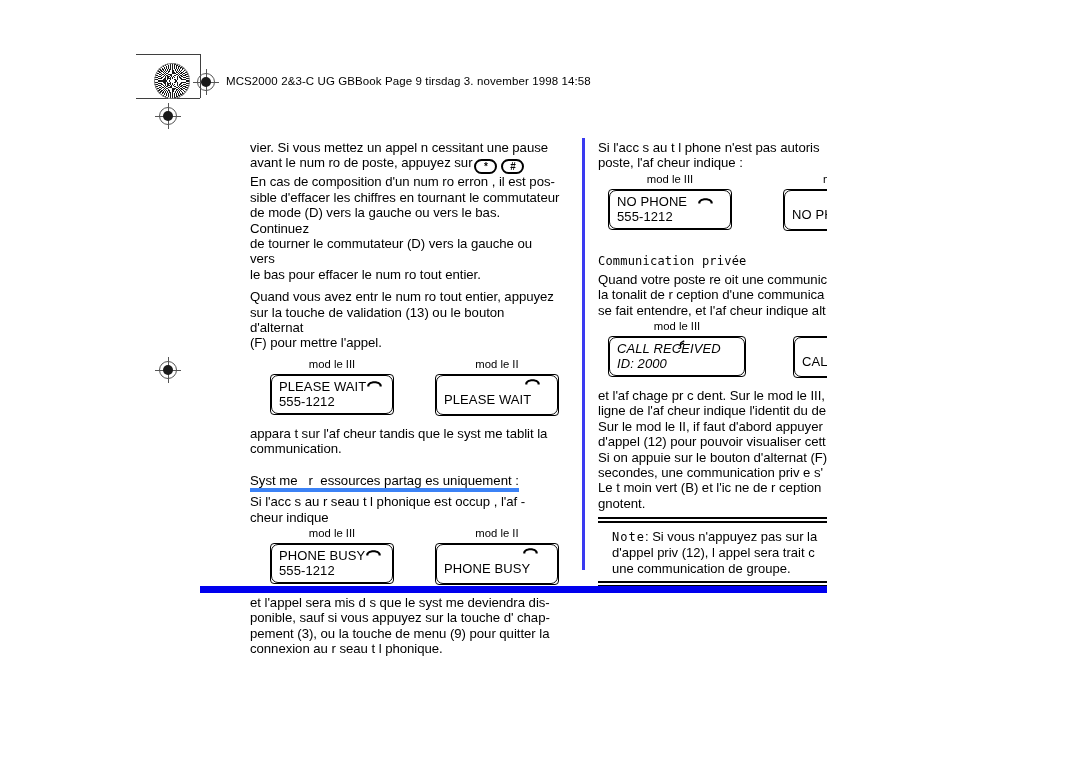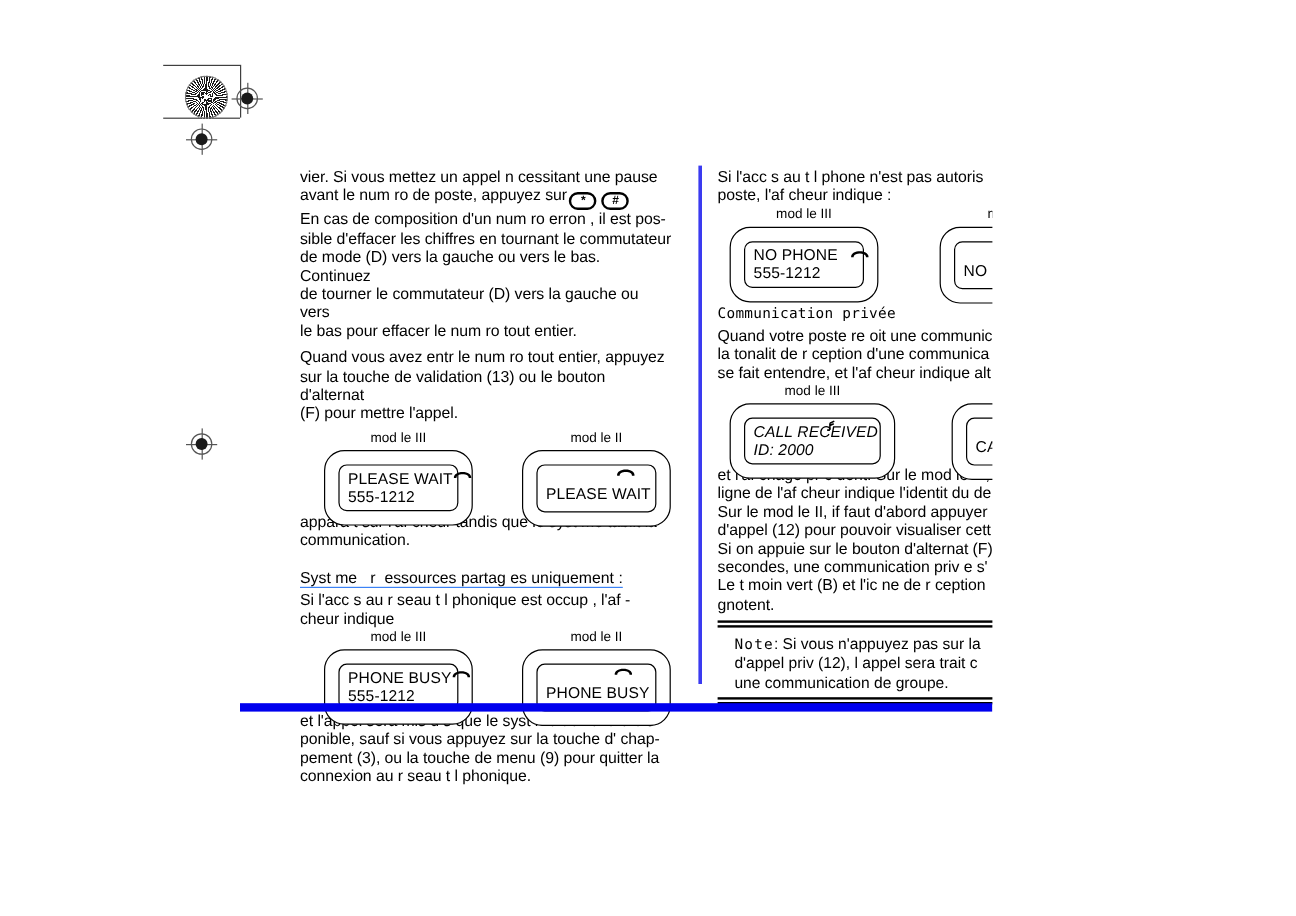--- a/index.html
+++ b/index.html
@@ -122,21 +122,21 @@
     white-space: pre-line;
   }
   p.body-text.tight { margin-bottom: 2px; }
   p.body-text.nogap { margin-bottom: 0; }
 
   h3.sub-head {
     margin: 9px 0 2px 0;
     font-size: 13.2px;
     font-weight: normal;
     line-height: 15.4px;
-    border-bottom: 1px solid #3b82f6;
+    border-bottom: 4px solid #3b82f6;
     display: inline-block;
     padding-bottom: 0px;
     white-space: pre;
   }
 
   h2.section-title {
     margin: 14px 0 1px 0;
     font-family: "DejaVu Sans Mono", "Liberation Mono", monospace;
     font-size: 12px;
     font-weight: normal;
@@ -167,22 +167,22 @@
   }
   .fig-caption {
     font-size: 11.3px;
     line-height: 13px;
     text-align: center;
     margin-bottom: 3px;
     white-space: pre;
   }
   .display-outer {
     border: 1.6px solid #000;
-    border-radius: 17px;
-    padding: 11px;
+    border-radius: 4px;
+    padding: 0;
     background: #fff;
     box-sizing: border-box;
   }
   .display-inner {
     border: 1.4px solid #000;
     border-radius: 7px;
     background: #fff;
     box-sizing: border-box;
     position: relative;
     padding: 3px 7px 4px 7px;
@@ -291,20 +291,21 @@
       <div class="core"></div>
   </div>
 
   <div class="reg-target" style="left:155px; top:357px;">
     <div class="cross-h"></div>
       <div class="cross-v"></div>
     <div class="ring"></div>
       <div class="core"></div>
   </div>
 
+  <div id="slug-text">MCS2000 2&amp;3-C UG GBBook  Page 9  tirsdag 3. november 1998  14:58</div>
 </div>
 
 <div id="page-body">
 
   <div id="column-divider"></div>
 
   <div class="column" id="left-column">
 
     <p class="body-text nogap"><span>vier. Si vous  mettez un appel n cessitant une pause
 avant le num ro de poste, appuyez sur</span><span class="key-glyph"><span>*</span></span><span class="key-glyph"><span>#</span></span></p>

